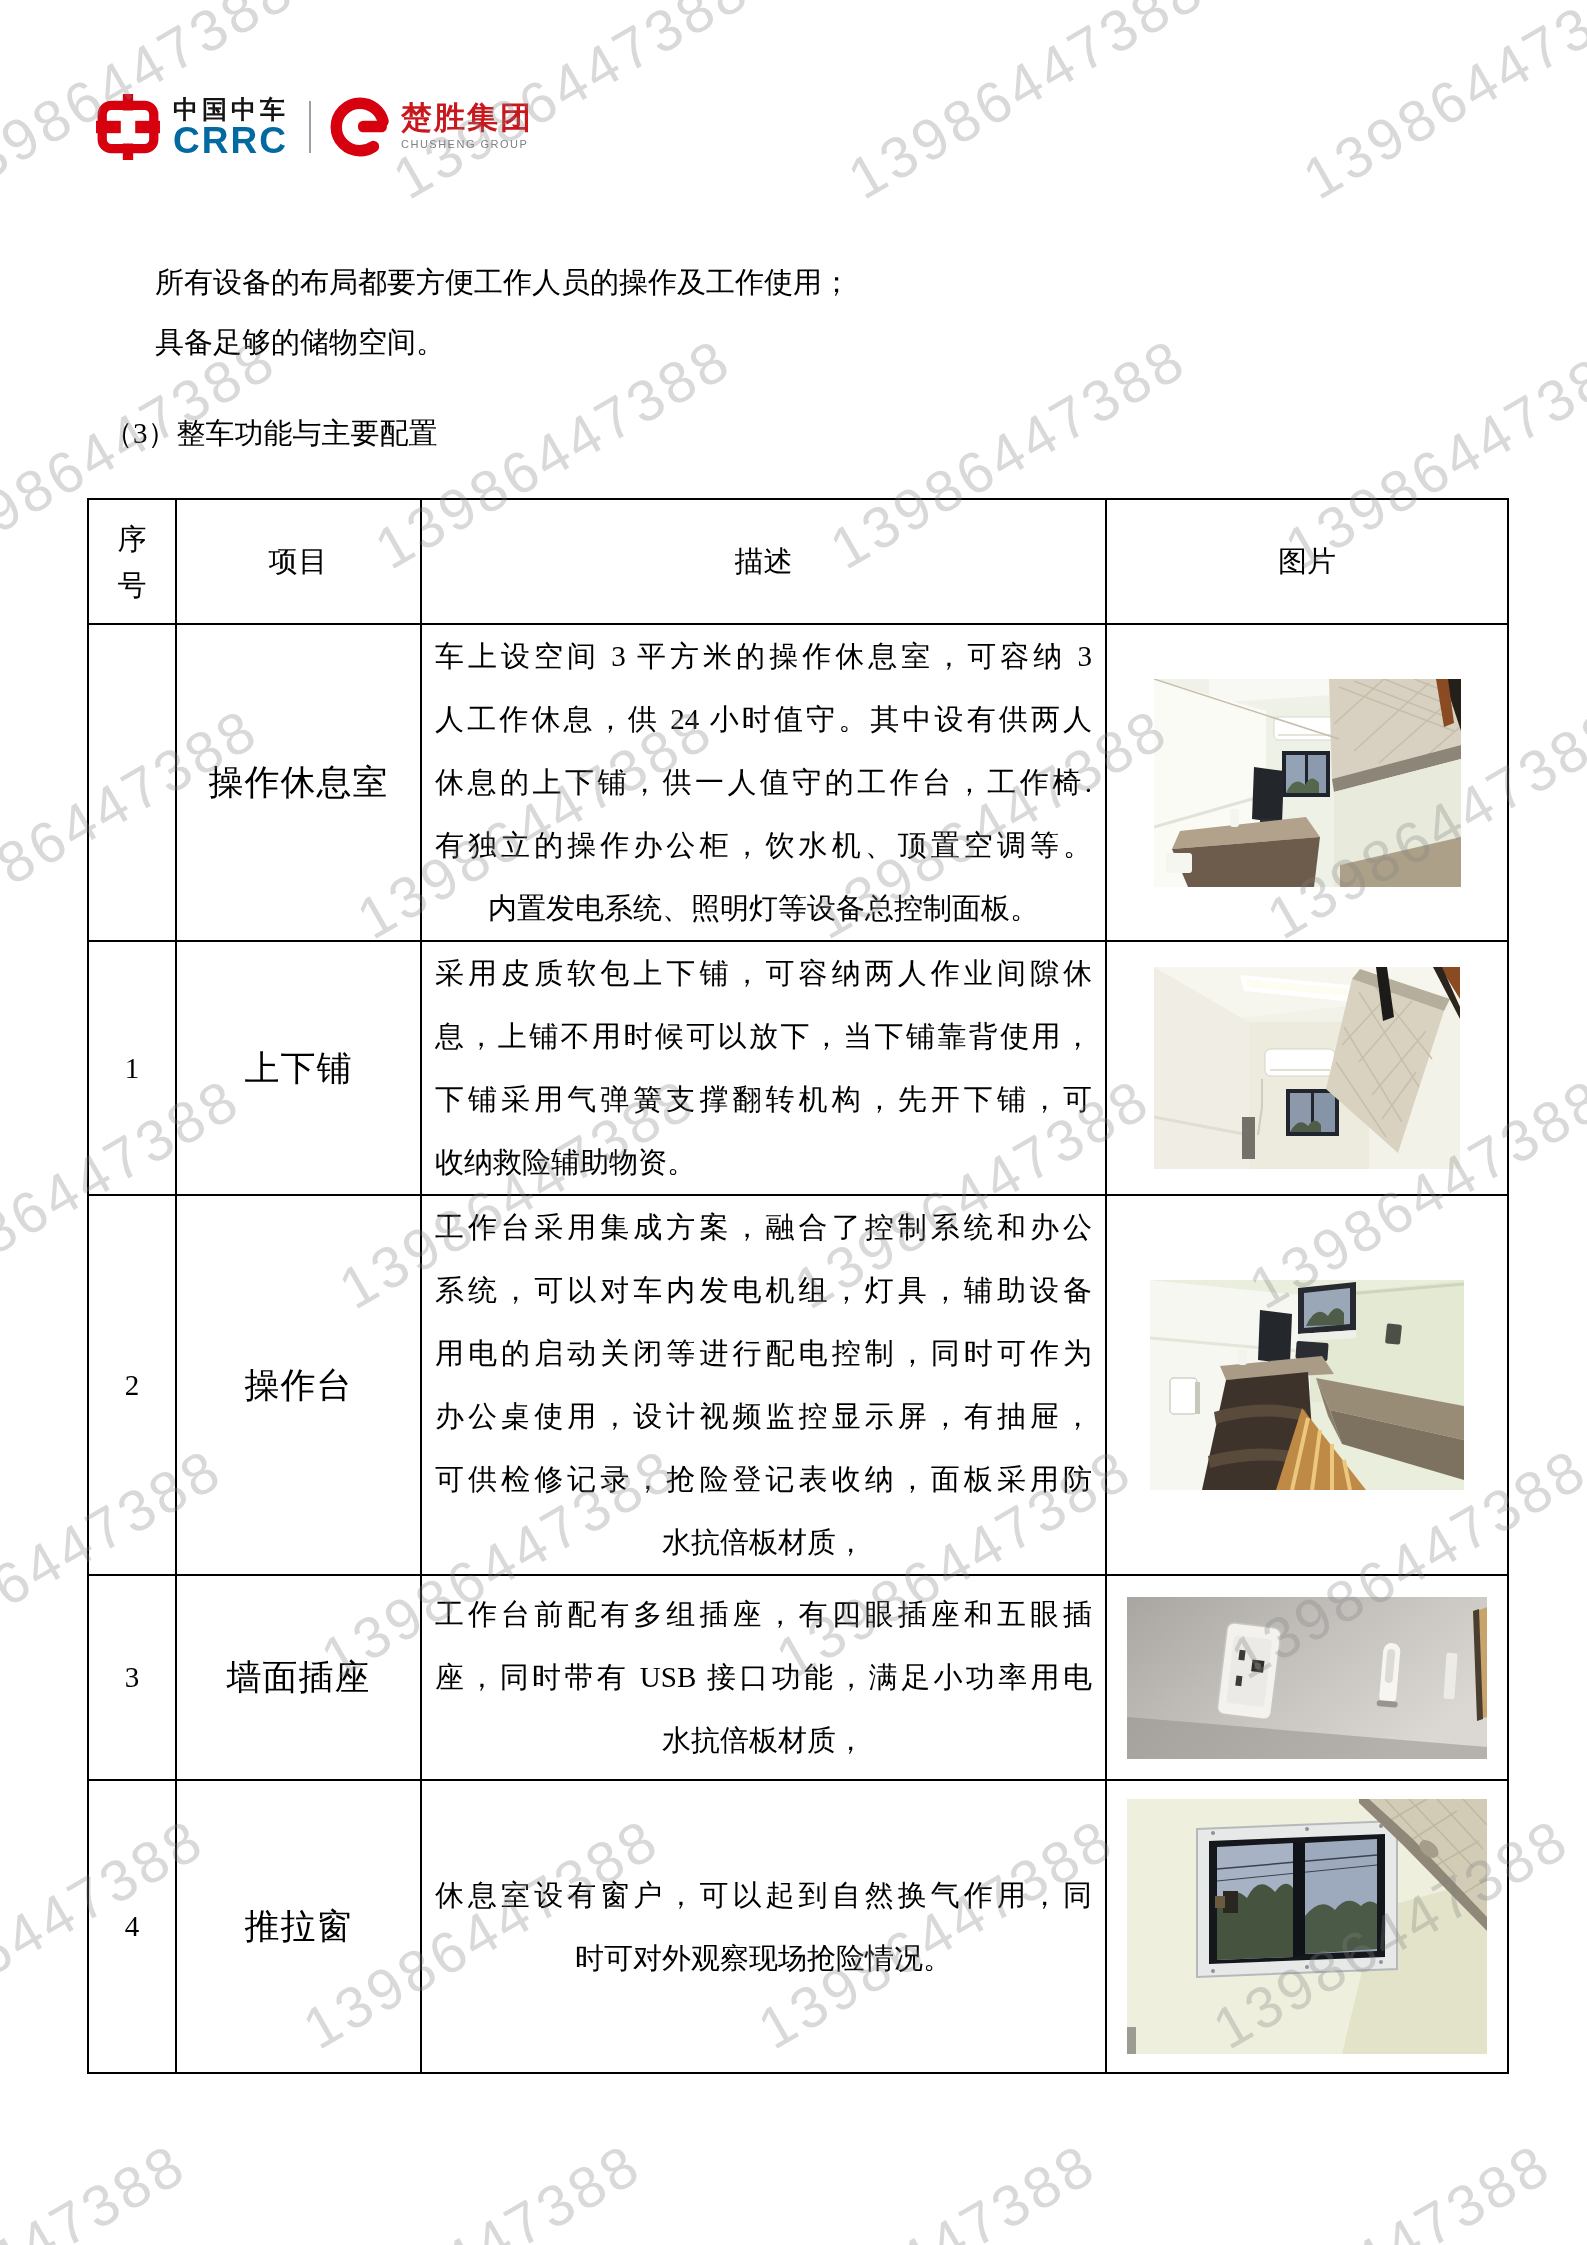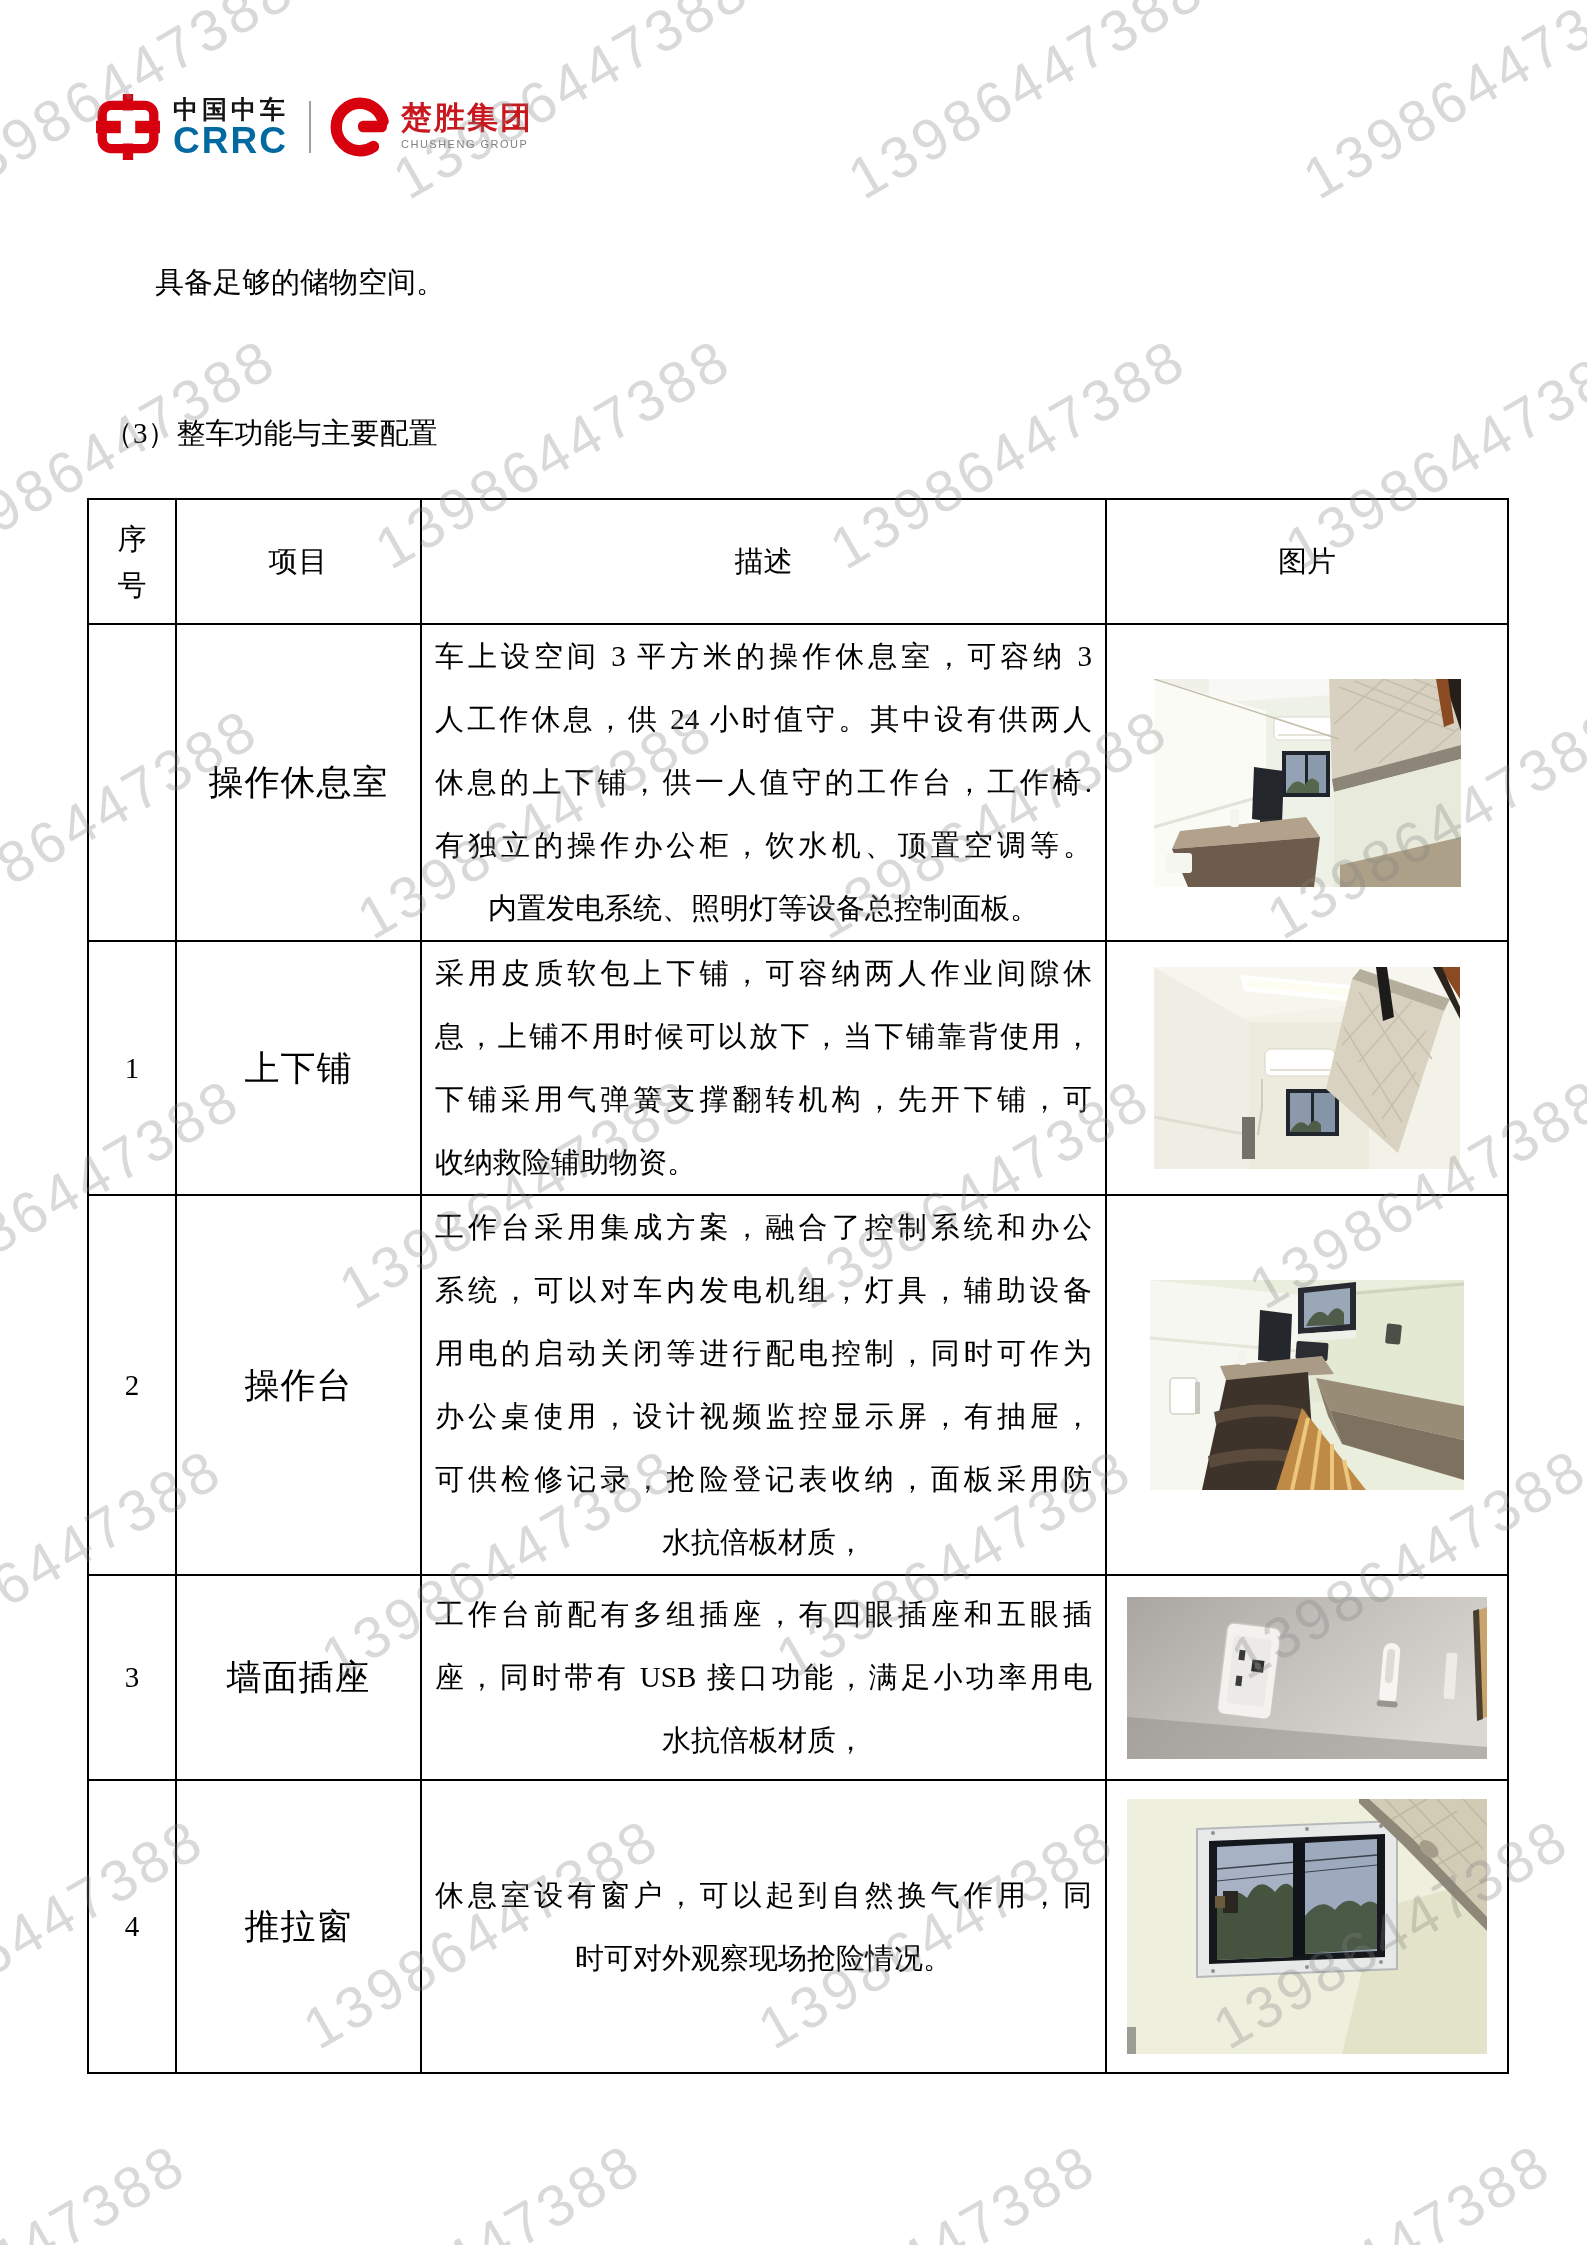--- a/index.html
+++ b/index.html
@@ -74,20 +74,21 @@
         <rect x="28" y="24" width="28" height="11" rx="5" fill="#d7000f"></rect>
       </svg>
     </div>
     <div class="cs-text">
       <div class="cs-zh">楚胜集团</div>
       <div class="cs-en">CHUSHENG GROUP</div>
     </div>
   </header>
 
   <div class="intro">
+    <div>所有设备的布局都要方便工作人员的操作及工作使用；</div>
     <div>具备足够的储物空间。</div>
   </div>
 
   <div class="section-title">（3）整车功能与主要配置</div>
 
   <table class="cfg">
     <colgroup>
         <col style="width:88px">
         <col style="width:245px">
         <col style="width:685px">

